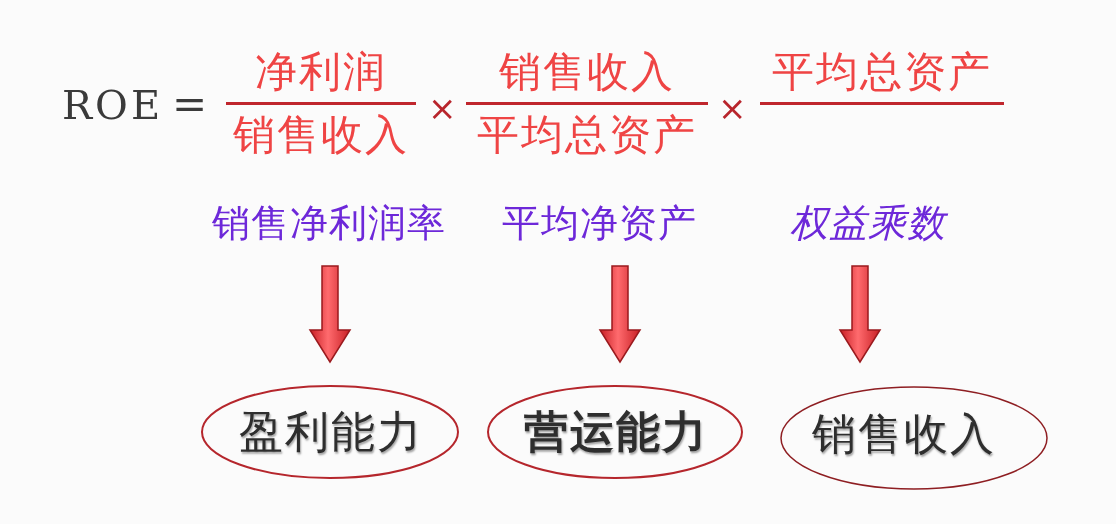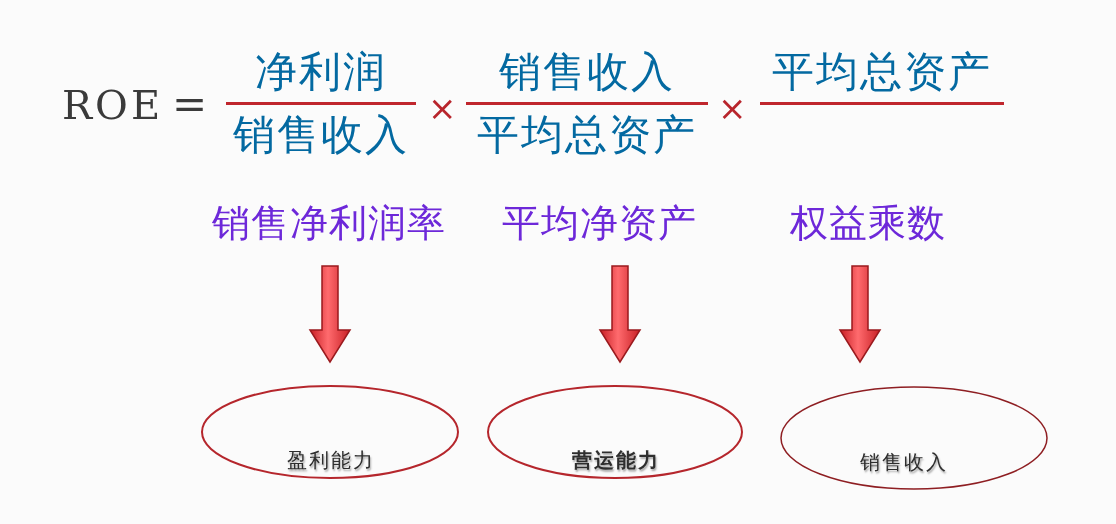--- a/index.html
+++ b/index.html
@@ -13,41 +13,40 @@
     .roe {
       left: 62px; top: 82px;
       font-family: "DejaVu Serif", "Liberation Serif", serif;
       font-size: 40px; color: #3a3a3a; letter-spacing: 3px;
     }
     .eq {
       left: 172px; top: 80px;
       font-family: "DejaVu Serif", "Liberation Serif", serif;
       font-size: 42px; color: #3a3a3a;
     }
-    .frac { position: absolute; text-align: center; color: #0369a1; }
+    .frac { position: absolute; text-align: center; color: #ef4444; }
     .frac .num, .frac .den {
       font-family: "DejaVu Serif", "Liberation Serif", serif;
       font-size: 42px; line-height: 52px; letter-spacing: 2px; white-space: nowrap;
     }
     .frac .bar { height: 3px; background: #c0262d; margin: 4px 0 4px 0; }
     .times {
       position: absolute; color: #b8252c; font-size: 34px; top: 88px;
       font-family: "DejaVu Sans", sans-serif;
     }
     .label {
       position: absolute; top: 198px; font-size: 38px; color: #6d28d9;
       white-space: nowrap; letter-spacing: 1px;
     }
     .arrow { position: absolute; top: 264px; width: 44px; height: 100px; }
     .oval { position: absolute; }
     .oval-text {
-      position: absolute; font-size: 20px; color: #2e2e2e; white-space: nowrap;
+      position: absolute; font-size: 44px; color: #2e2e2e; white-space: nowrap;
       letter-spacing: 2px; text-shadow: 1px 2px 2px rgba(0,0,0,0.35);
       transform: translate(-50%, -50%);
-      margin-top: 28px;
     }
   </style>
 </head>
 <body>
 
 <div>
   <div class="abs roe">ROE</div>
   <div class="abs eq">=</div>
 
   <div class="frac" style="left:226px; top:46px; width:190px;">
@@ -67,21 +66,21 @@
   <div class="times" style="left:718px;">×</div>
 
   <div class="frac" style="left:760px; top:46px; width:244px;">
     <div class="num">平均总资产</div>
     <div class="bar"></div>
   </div>
 </div>
 
 <div class="label" style="left:212px;">销售净利润率</div>
 <div class="label" style="left:502px;">平均净资产</div>
-<div class="label" style="left:790px;">权益乘数</div>
+<div class="label" style="left:790px;font-style:italic;">权益乘数</div>
 
 <svg class="arrow" style="left:308px;" viewBox="0 0 44 100">
   <defs>
     <linearGradient id="ag1" x1="0" y1="0" x2="1" y2="0">
       <stop offset="0" stop-color="#c81e24"></stop>
         <stop offset="0.45" stop-color="#ff6b6e"></stop>
         <stop offset="1" stop-color="#c81e24"></stop>
     </linearGradient>
   </defs>
   <path d="M14 2 H30 V66 H42 L22 98 L2 66 H14 Z" fill="url(#ag1)" stroke="#9a1a1e" stroke-width="1.5"></path>

